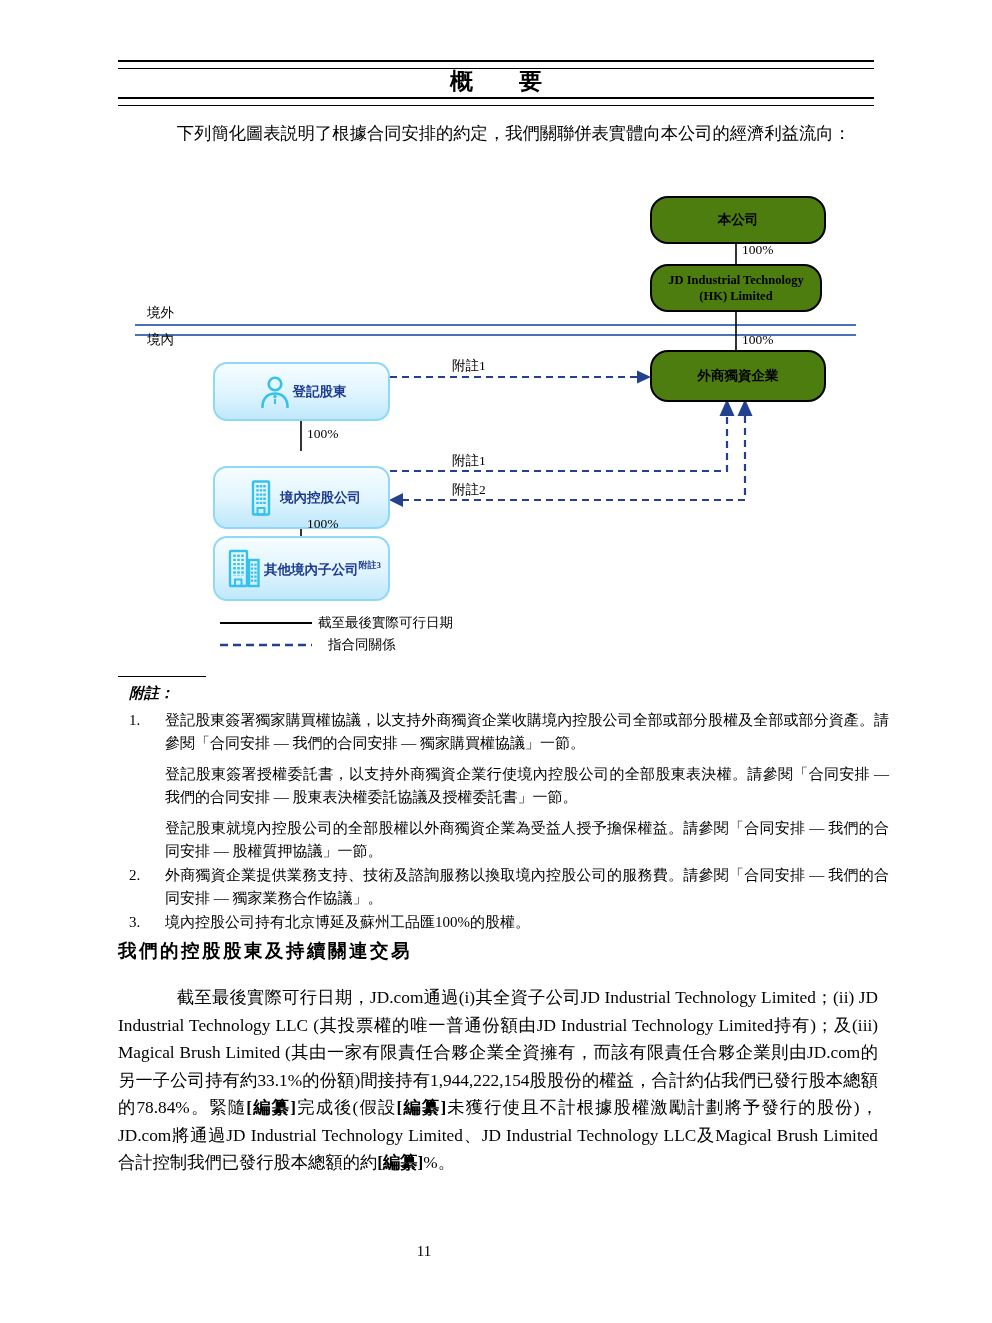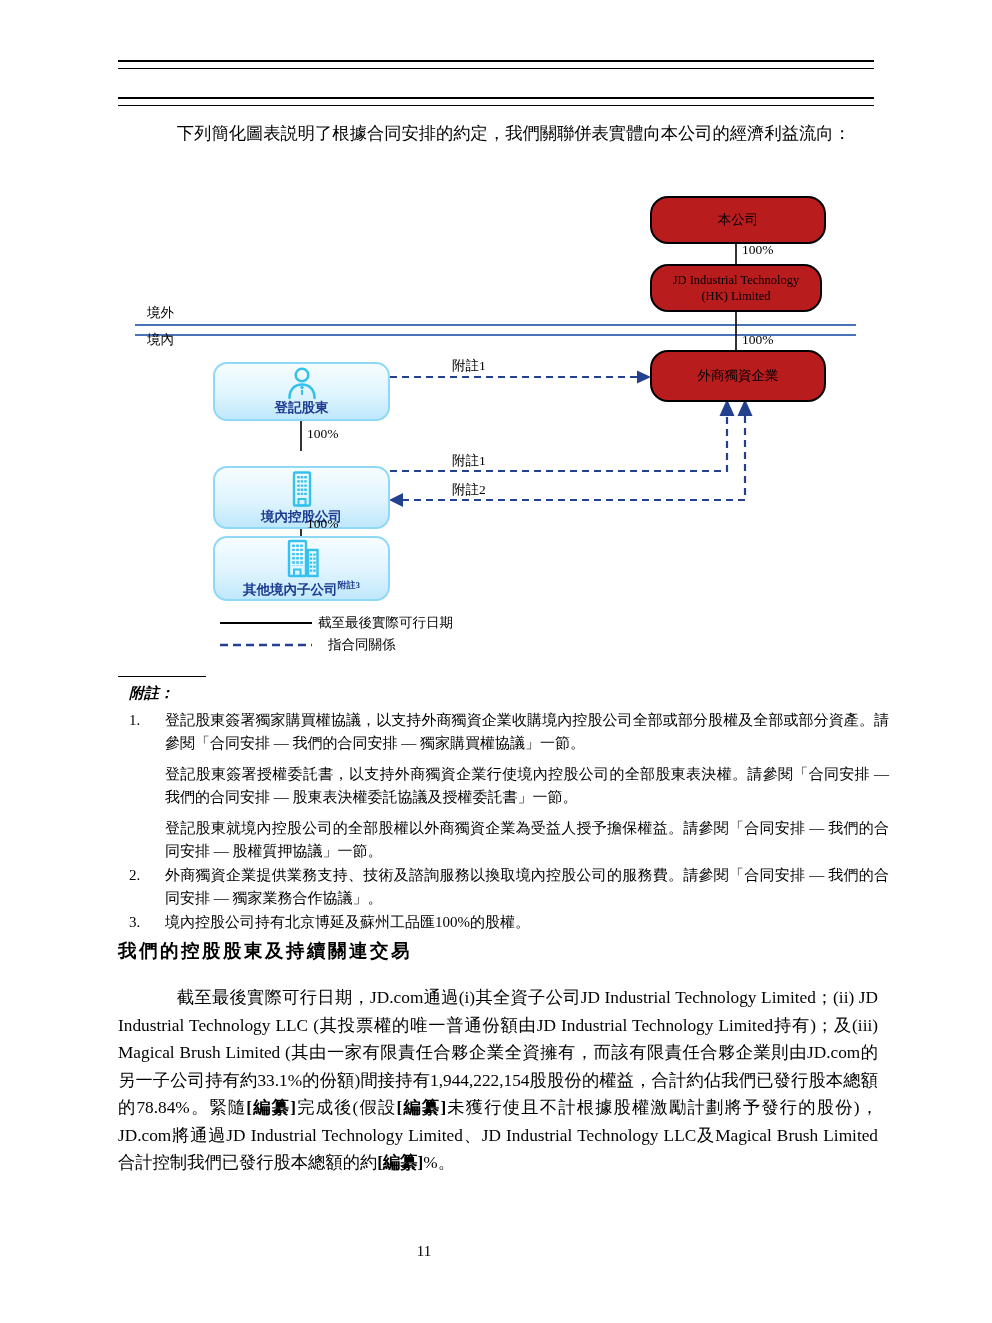--- a/index.html
+++ b/index.html
@@ -9,28 +9,28 @@
   .disclaimer{left:118px;top:5px;width:758px;font-weight:700;font-size:17.5px;line-height:25px;text-align:justify;}
   .rule{left:118px;width:756px;height:6px;border-top:2.5px solid #000;border-bottom:1.5px solid #000;}
   #rule-top{top:60px;} #rule-bottom{top:97px;}
   .main-title{left:118px;top:66px;width:756px;text-align:center;font-size:23px;font-weight:700;}
   .intro{left:118px;top:120px;width:758px;font-size:17.3px;line-height:28px;text-align:justify;text-indent:3.4em;}
 
   .diagram{left:0;top:190px;width:992px;height:480px;}
   .diagram svg.connectors{position:absolute;left:0;top:0;width:992px;height:480px;}
   .boundary{position:absolute;left:135px;top:134px;width:721px;height:8px;
             border-top:2.5px solid #4a72b6;border-bottom:2.5px solid #4a72b6;}
-  .plain-box{position:absolute;background:#b91c1c;border:2px solid #000;border-radius:18px;
-             display:flex;align-items:center;justify-content:center;text-align:center;font-weight:400;}
+  .plain-box{position:absolute;background:#4d7c0f;border:2px solid #000;border-radius:18px;
+             display:flex;align-items:center;justify-content:center;text-align:center;font-weight:700;}
   #company-box{left:650px;top:6px;width:172px;height:44px;font-size:13.5px;}
   #hk-box{left:650px;top:74px;width:172px;height:48px;font-size:12.5px;line-height:1.3;padding:14px 10px;box-sizing:border-box;}
   #wfoe-box{left:650px;top:160px;width:172px;height:48px;font-size:13.5px;}
   .blue-box{position:absolute;left:213px;width:177px;border:2px solid #8fd8f8;border-radius:14px;
             background:linear-gradient(180deg,#f6fdff 0%,#dff4fe 55%,#bfe8fb 100%);
-            display:flex;flex-direction:column;align-items:center;justify-content:center;
+            display:flex;flex-direction:row;align-items:center;justify-content:center;
             color:#1d3b91;font-weight:700;font-size:13.5px;box-sizing:border-box;}
   #sh-box{top:172px;height:59px;} #holdco-box{top:276px;height:63px;} #subs-box{top:346px;height:65px;}
   .blue-box .icon{line-height:0;}
   .blue-box sup{font-size:9px;vertical-align:super;}
   .tag{position:absolute;font-size:13.5px;}
   #offshore-label{left:147px;top:114px;} #onshore-label{left:147px;top:141px;}
   #pct-1{left:742px;top:52px;} #pct-2{left:742px;top:142px;}
   #pct-3{left:307px;top:236px;} #pct-4{left:307px;top:326px;}
   #note1-a{left:452px;top:167px;} #note1-b{left:452px;top:262px;} #note2-tag{left:452px;top:291px;}
   #legend-solid-text{left:318px;top:424px;} #legend-dashed-text{left:328px;top:446px;}
@@ -47,20 +47,21 @@
   .body-para{left:118px;top:984px;width:760px;font-size:17.3px;line-height:27.5px;text-align:justify;text-indent:3.4em;}
   .b{font-weight:700;}
   .page-number{left:0;top:1243px;width:848px;text-align:center;font-size:15px;}
 </style>
 </head>
 <body>
 
 <div class="page">
 
   <div class="abs rule" id="rule-top"></div>
+  <div class="abs main-title">概　　要</div>
   <div class="abs rule" id="rule-bottom"></div>
 
   <div class="abs intro">下列簡化圖表説明了根據合同安排的約定，我們關聯併表實體向本公司的經濟利益流向：</div>
 
   <div class="abs diagram">
 
     <div class="boundary"></div>
 
     <svg class="connectors" viewBox="0 0 992 480">
       <g stroke="#000" stroke-width="1.6">

